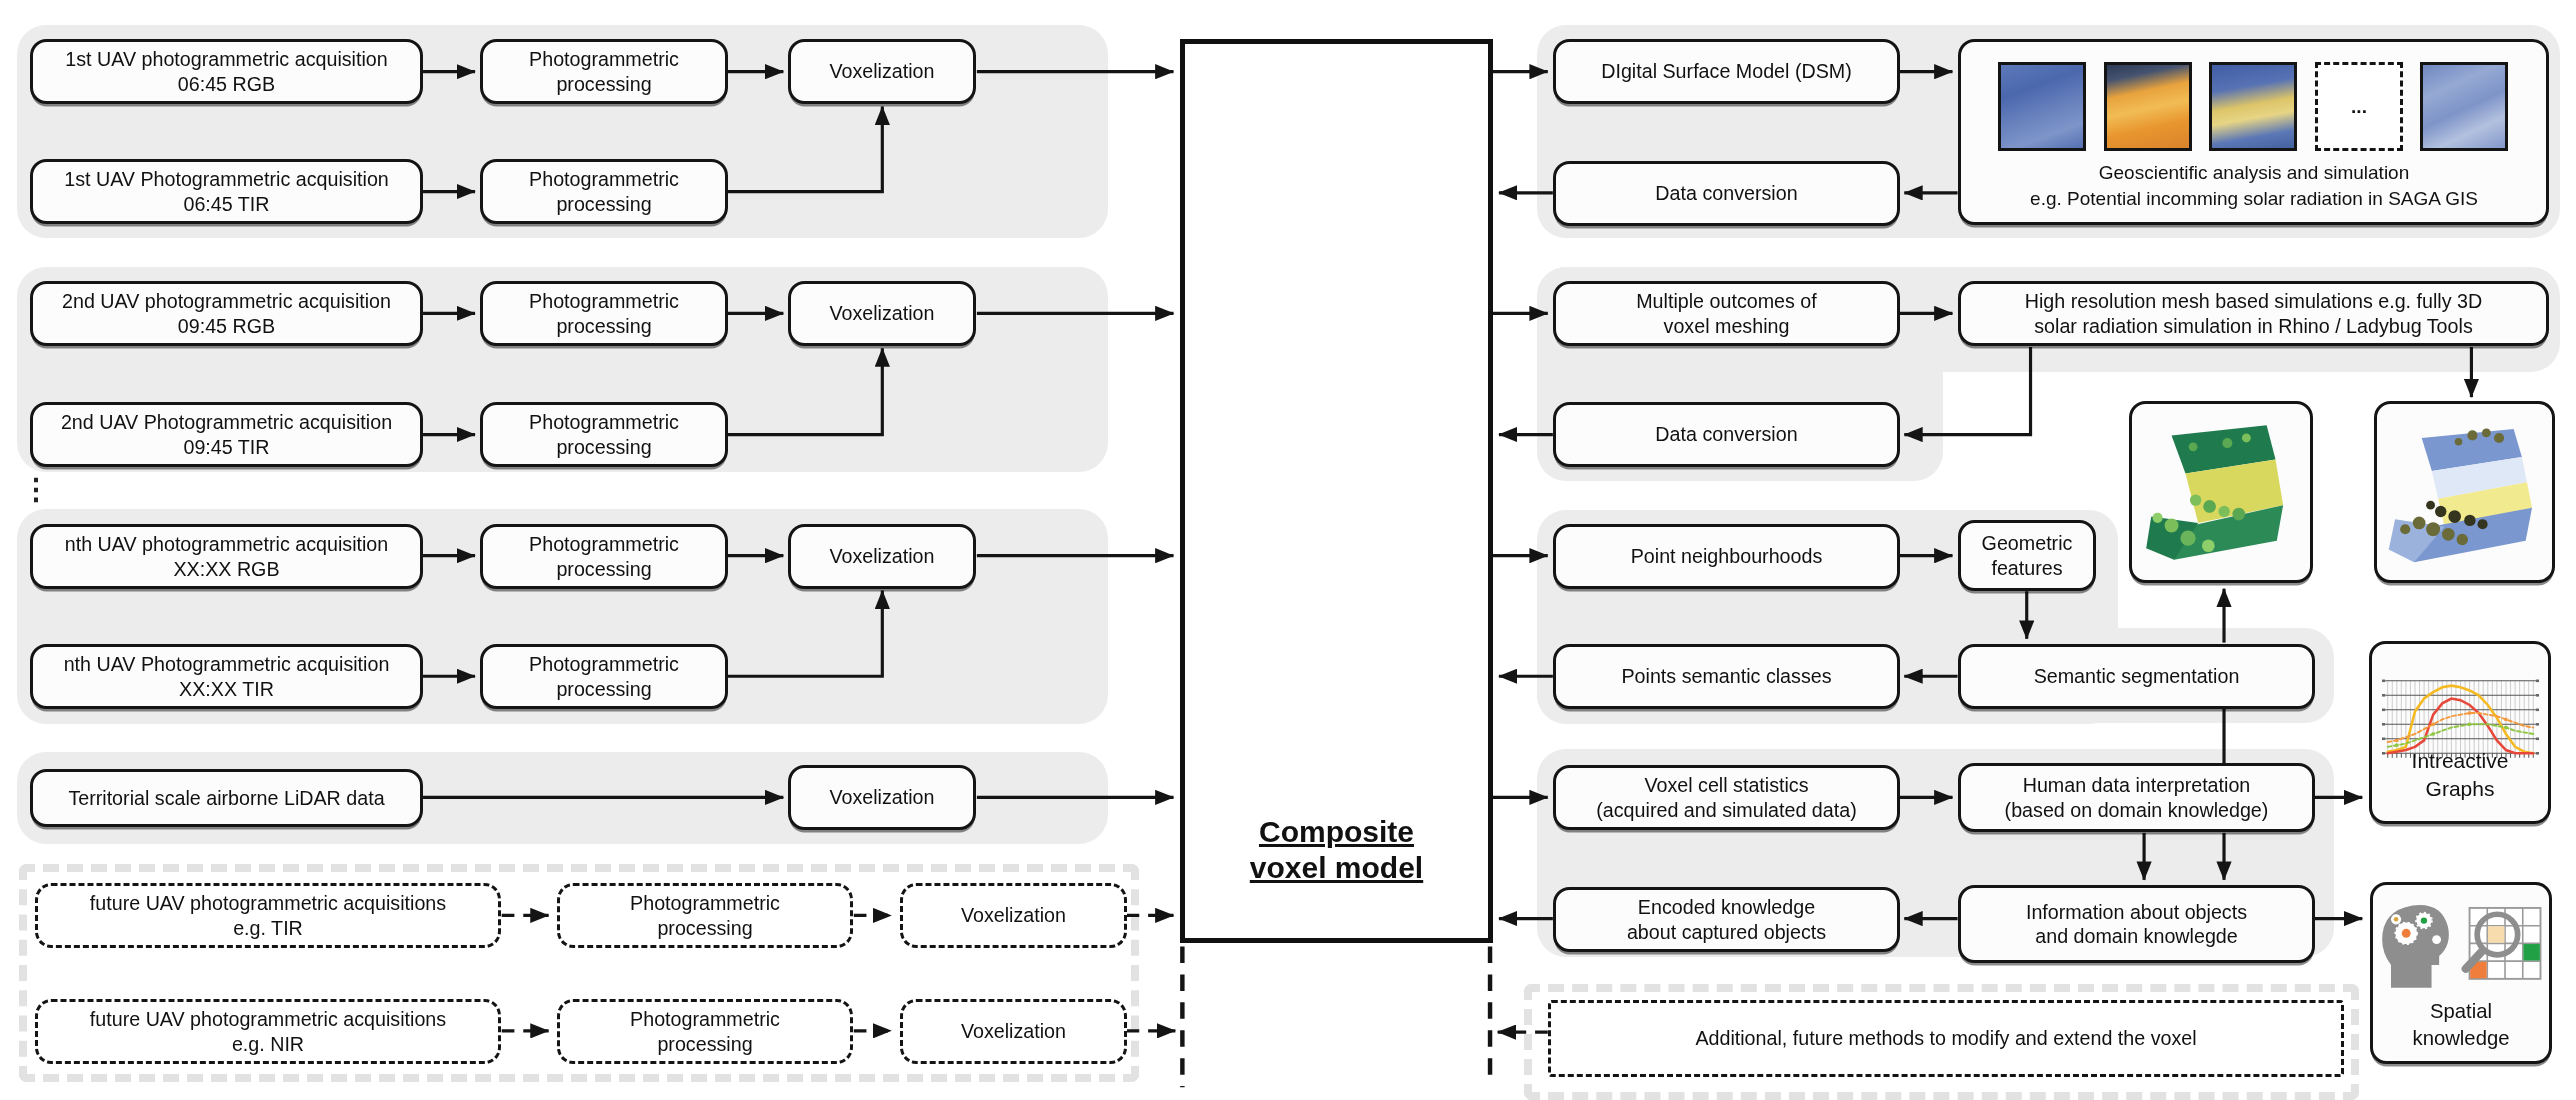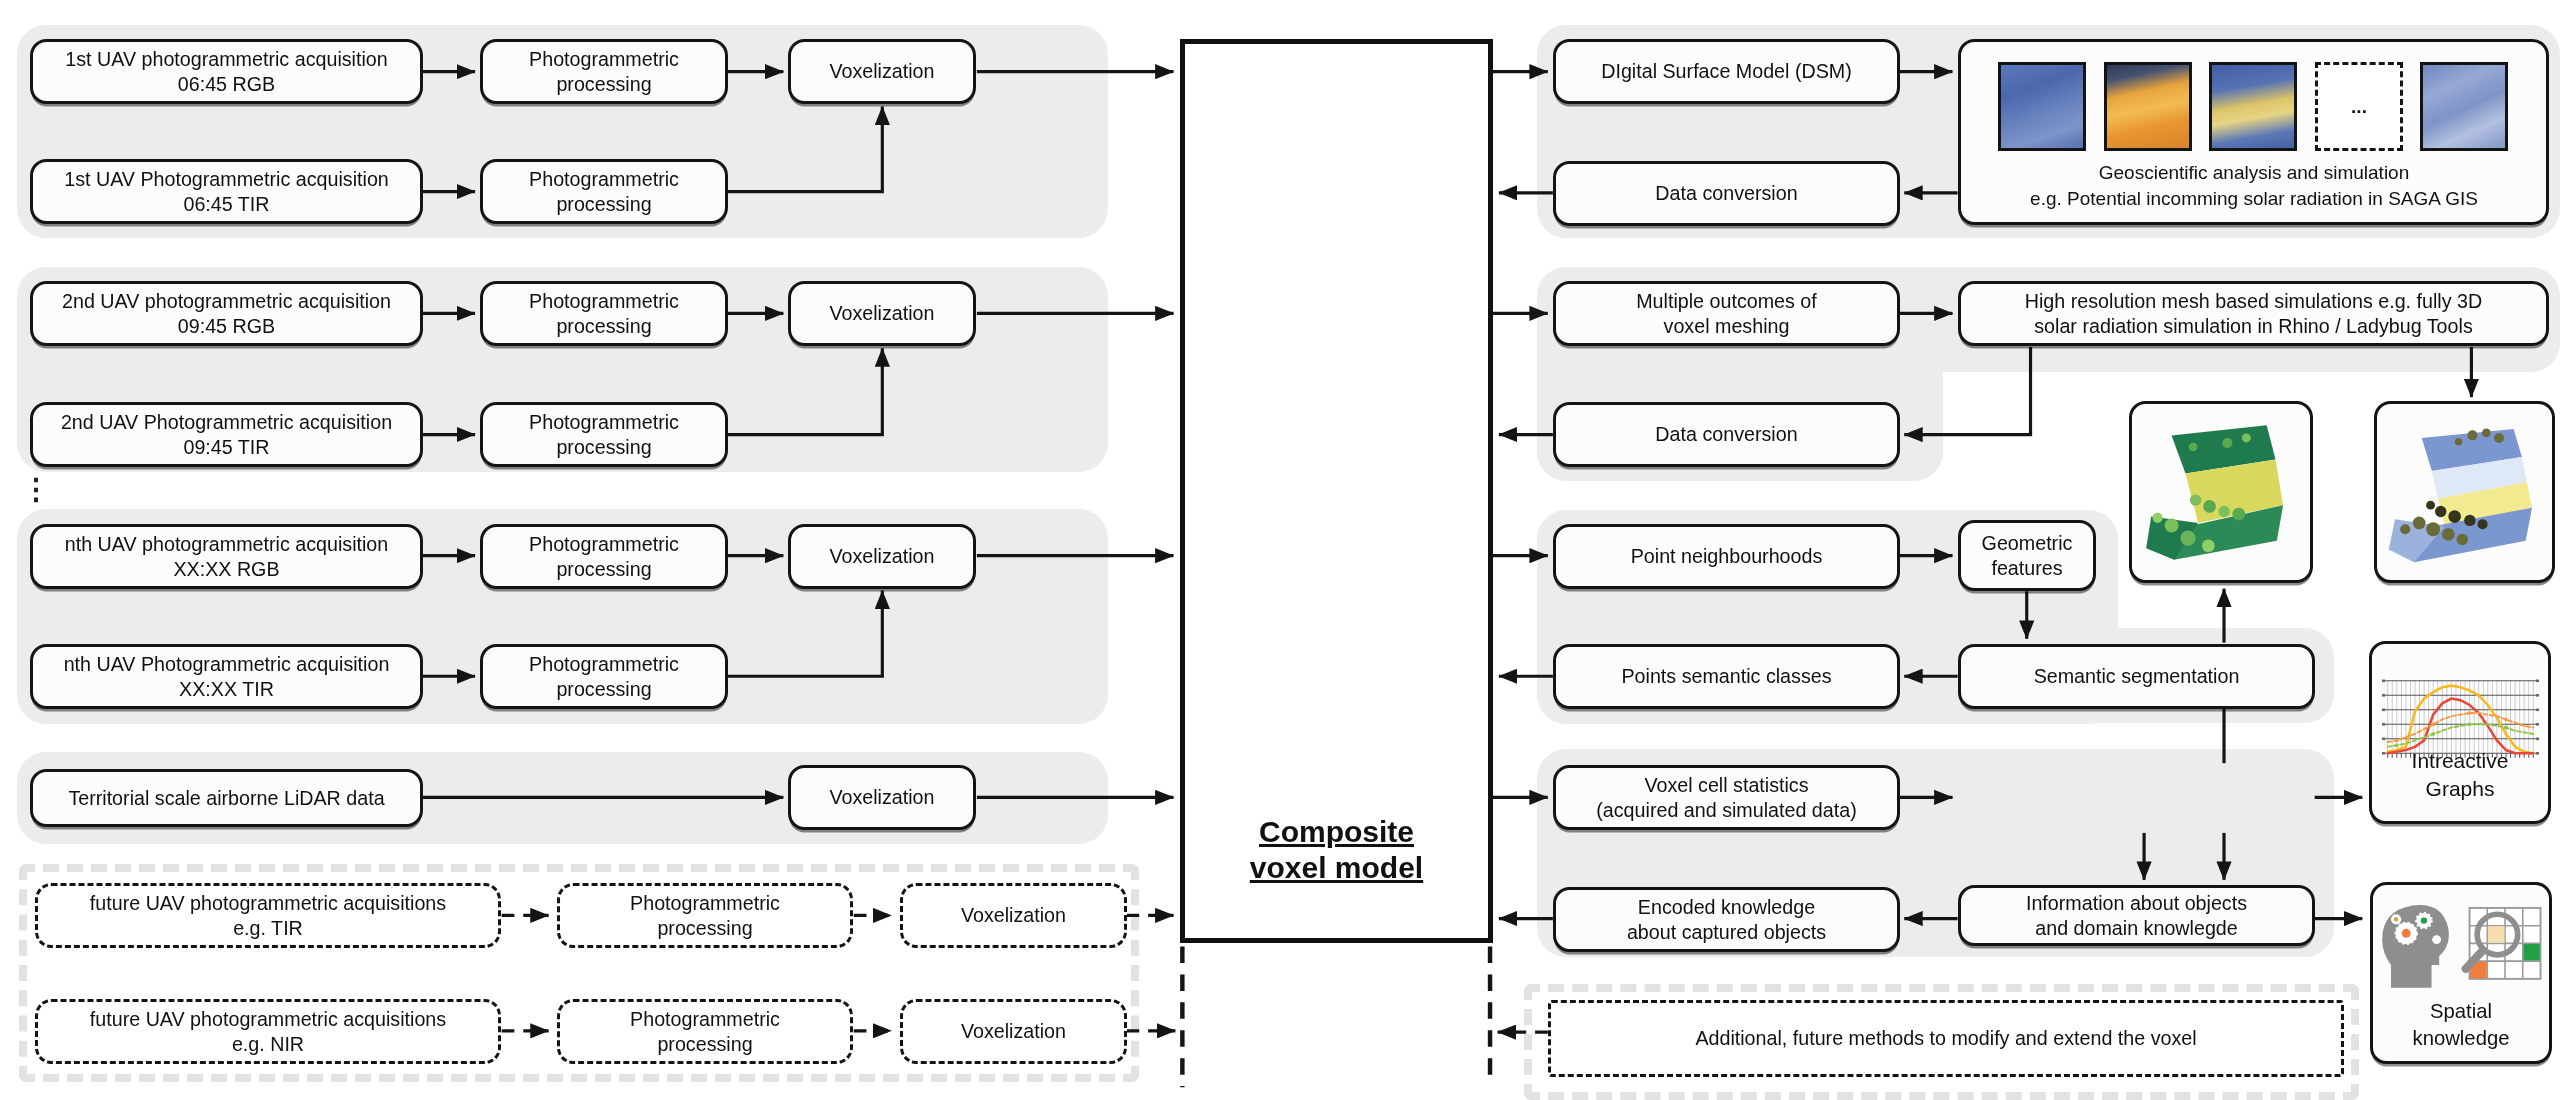--- a/index.html
+++ b/index.html
@@ -184,23 +184,25 @@
   <div class="box" style="left:1553px;top:402px;width:347px;height:65px">Data conversion</div>
 
   <div class="box" style="left:1553px;top:524px;width:347px;height:65px">Point neighbourhoods</div>
   <div class="box" style="left:1958px;top:520px;width:138px;height:71px">Geometric
 features</div>
   <div class="box" style="left:1958px;top:644px;width:357px;height:65px">Semantic segmentation</div>
   <div class="box" style="left:1553px;top:644px;width:347px;height:65px">Points semantic classes</div>
 
   <div class="box" style="left:1553px;top:765px;width:347px;height:65px">Voxel cell statistics
 (acquired and simulated data)</div>
+  <div class="box" style="left:1958px;top:763px;width:357px;height:69px">Human data interpretation
+(based on domain knowledge)</div>
   <div class="box" style="left:1553px;top:887px;width:347px;height:65px">Encoded knowledge
 about captured objects</div>
-  <div class="box" style="left:1958px;top:885px;width:357px;height:61px">Information about objects
+  <div class="box" style="left:1958px;top:885px;width:357px;height:78px">Information about objects
 and domain knowlegde</div>
 
   <div class="box imgbox" style="left:2129px;top:401px;width:184px;height:182px">
     <svg width="178" height="175" viewBox="0 0 280 276">
       <polygon points="62,48 212,32 226,86 84,108" fill="#1f7a4d"></polygon>
       <polygon points="84,108 226,86 238,158 104,186" fill="#d9d85e"></polygon>
       <polygon points="50,200 238,158 228,214 66,244" fill="#2c8a56"></polygon>
       <polygon points="30,176 104,186 66,244 22,226" fill="#1f7a4d"></polygon>
       <circle cx="100" cy="150" r="9" fill="#7cbf5a"></circle>
         <circle cx="122" cy="160" r="10" fill="#5aa851"></circle>

